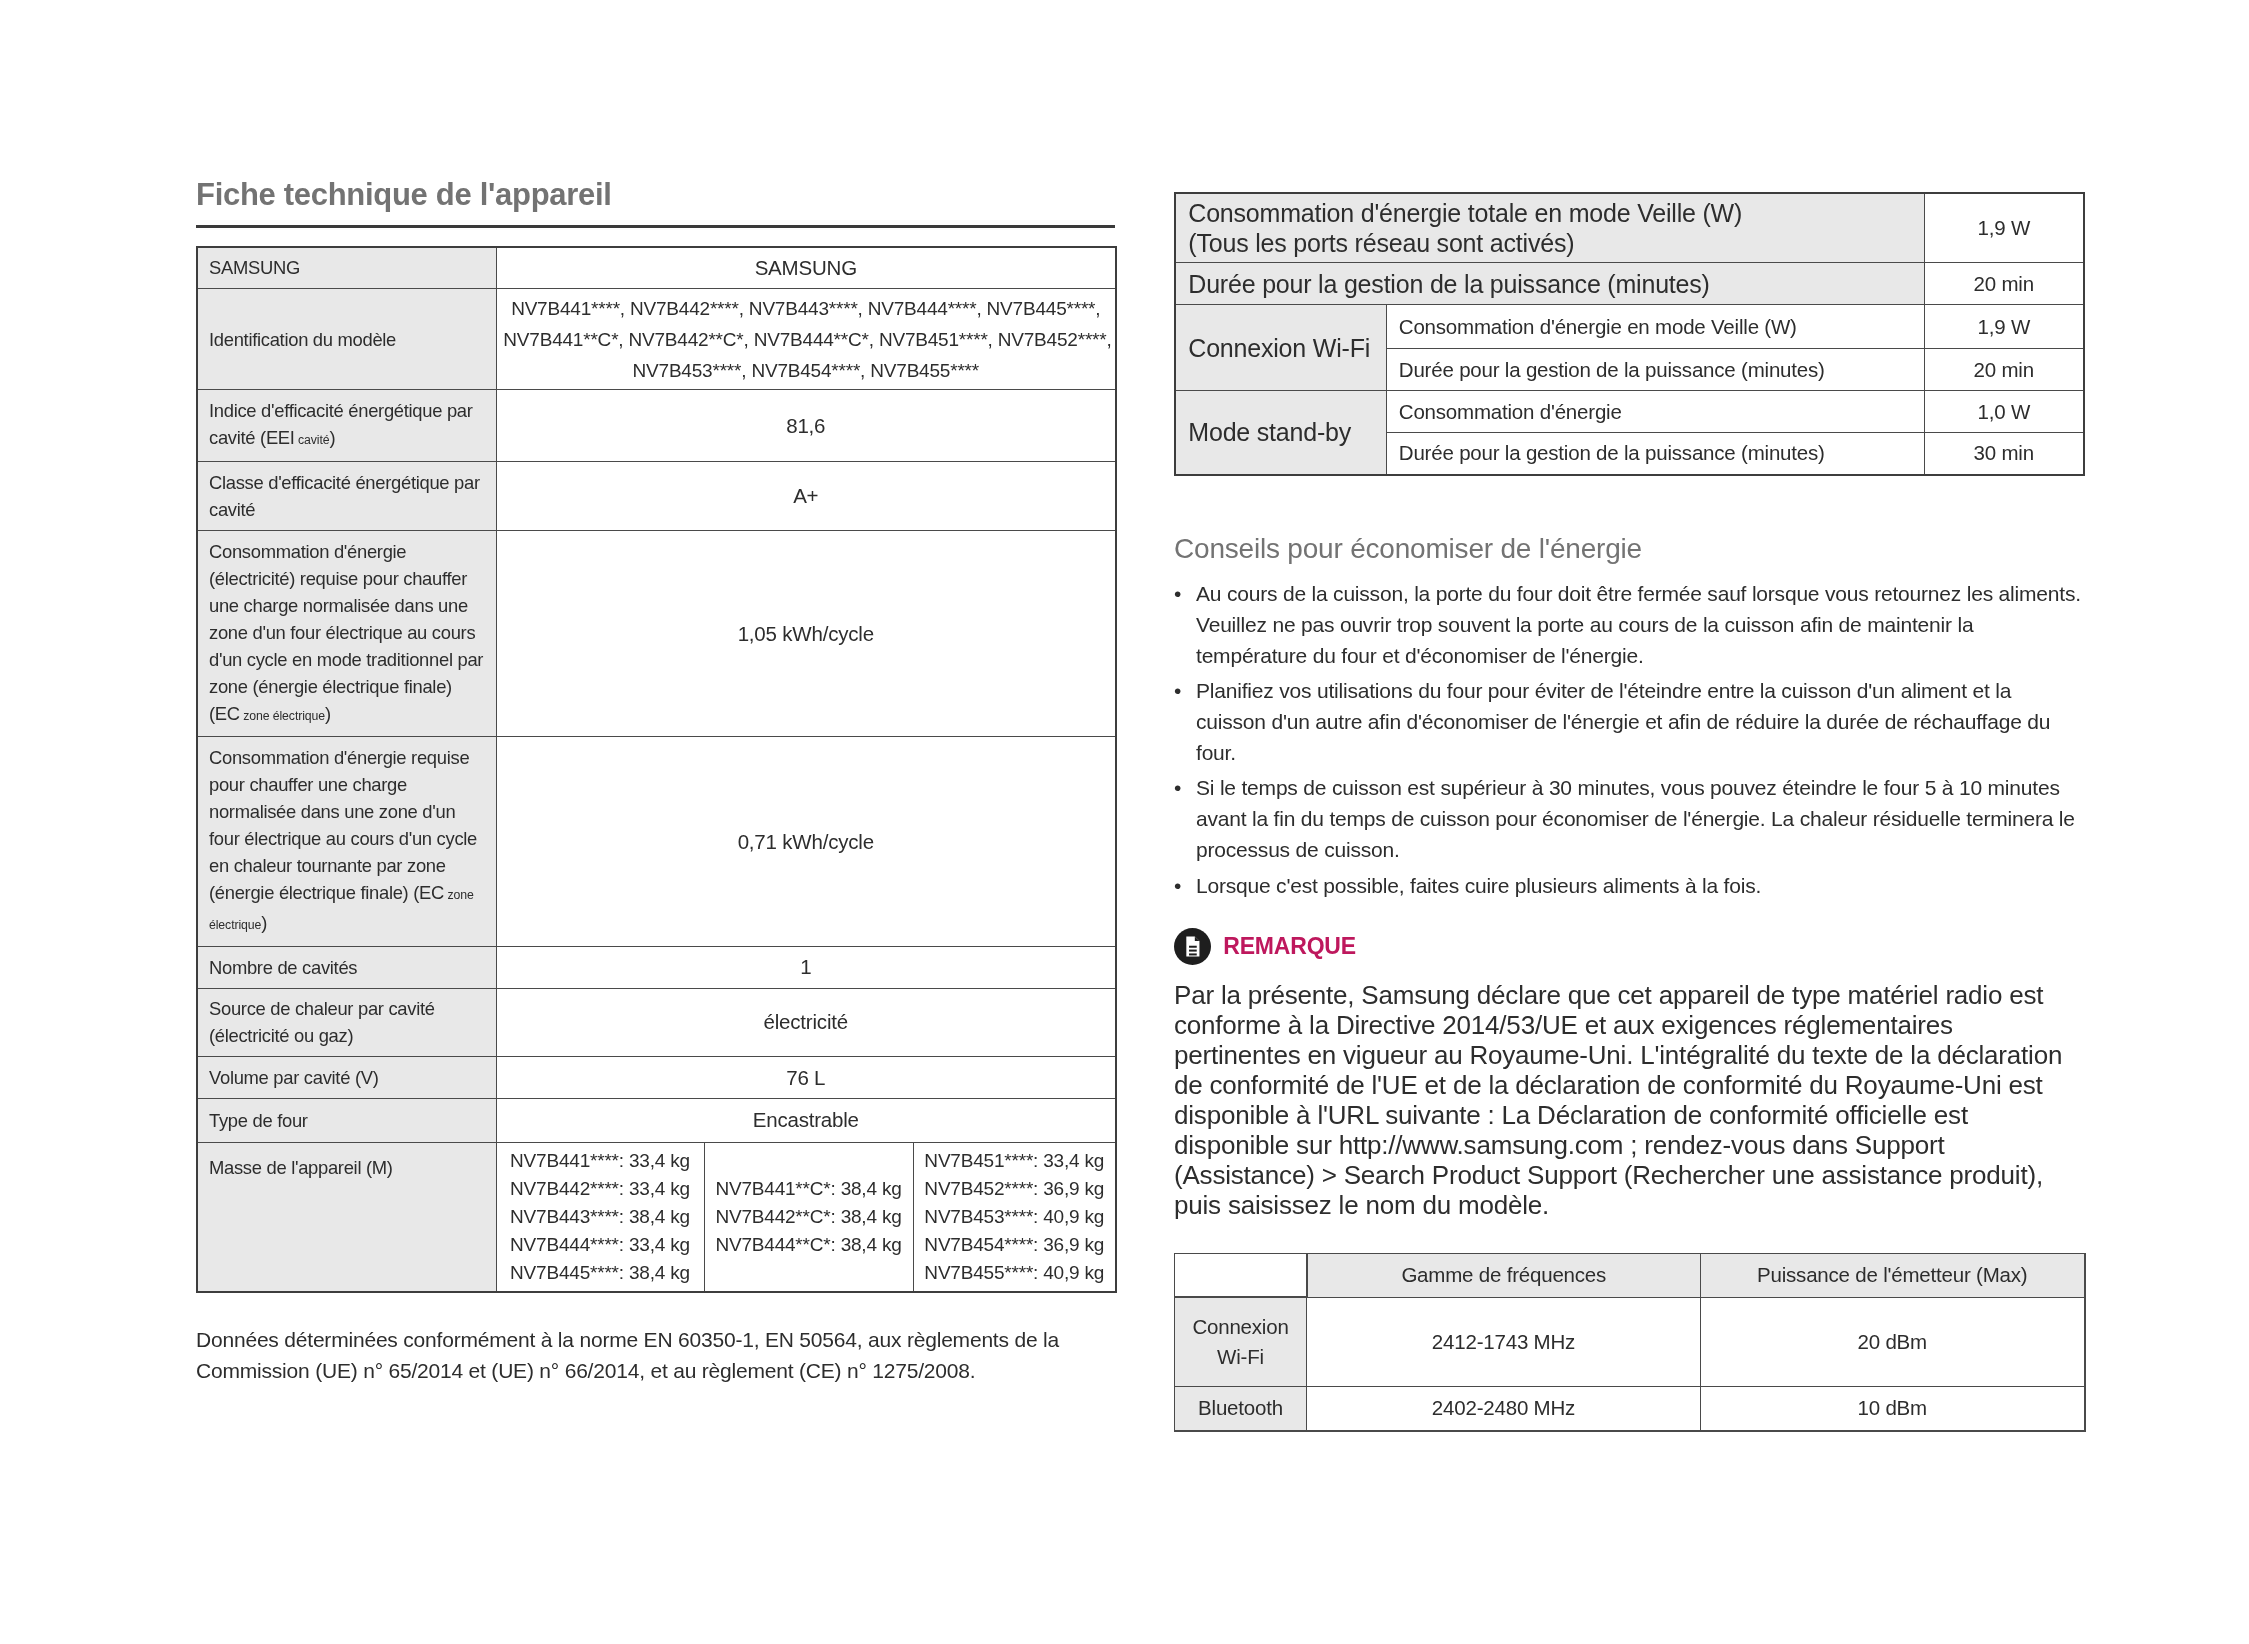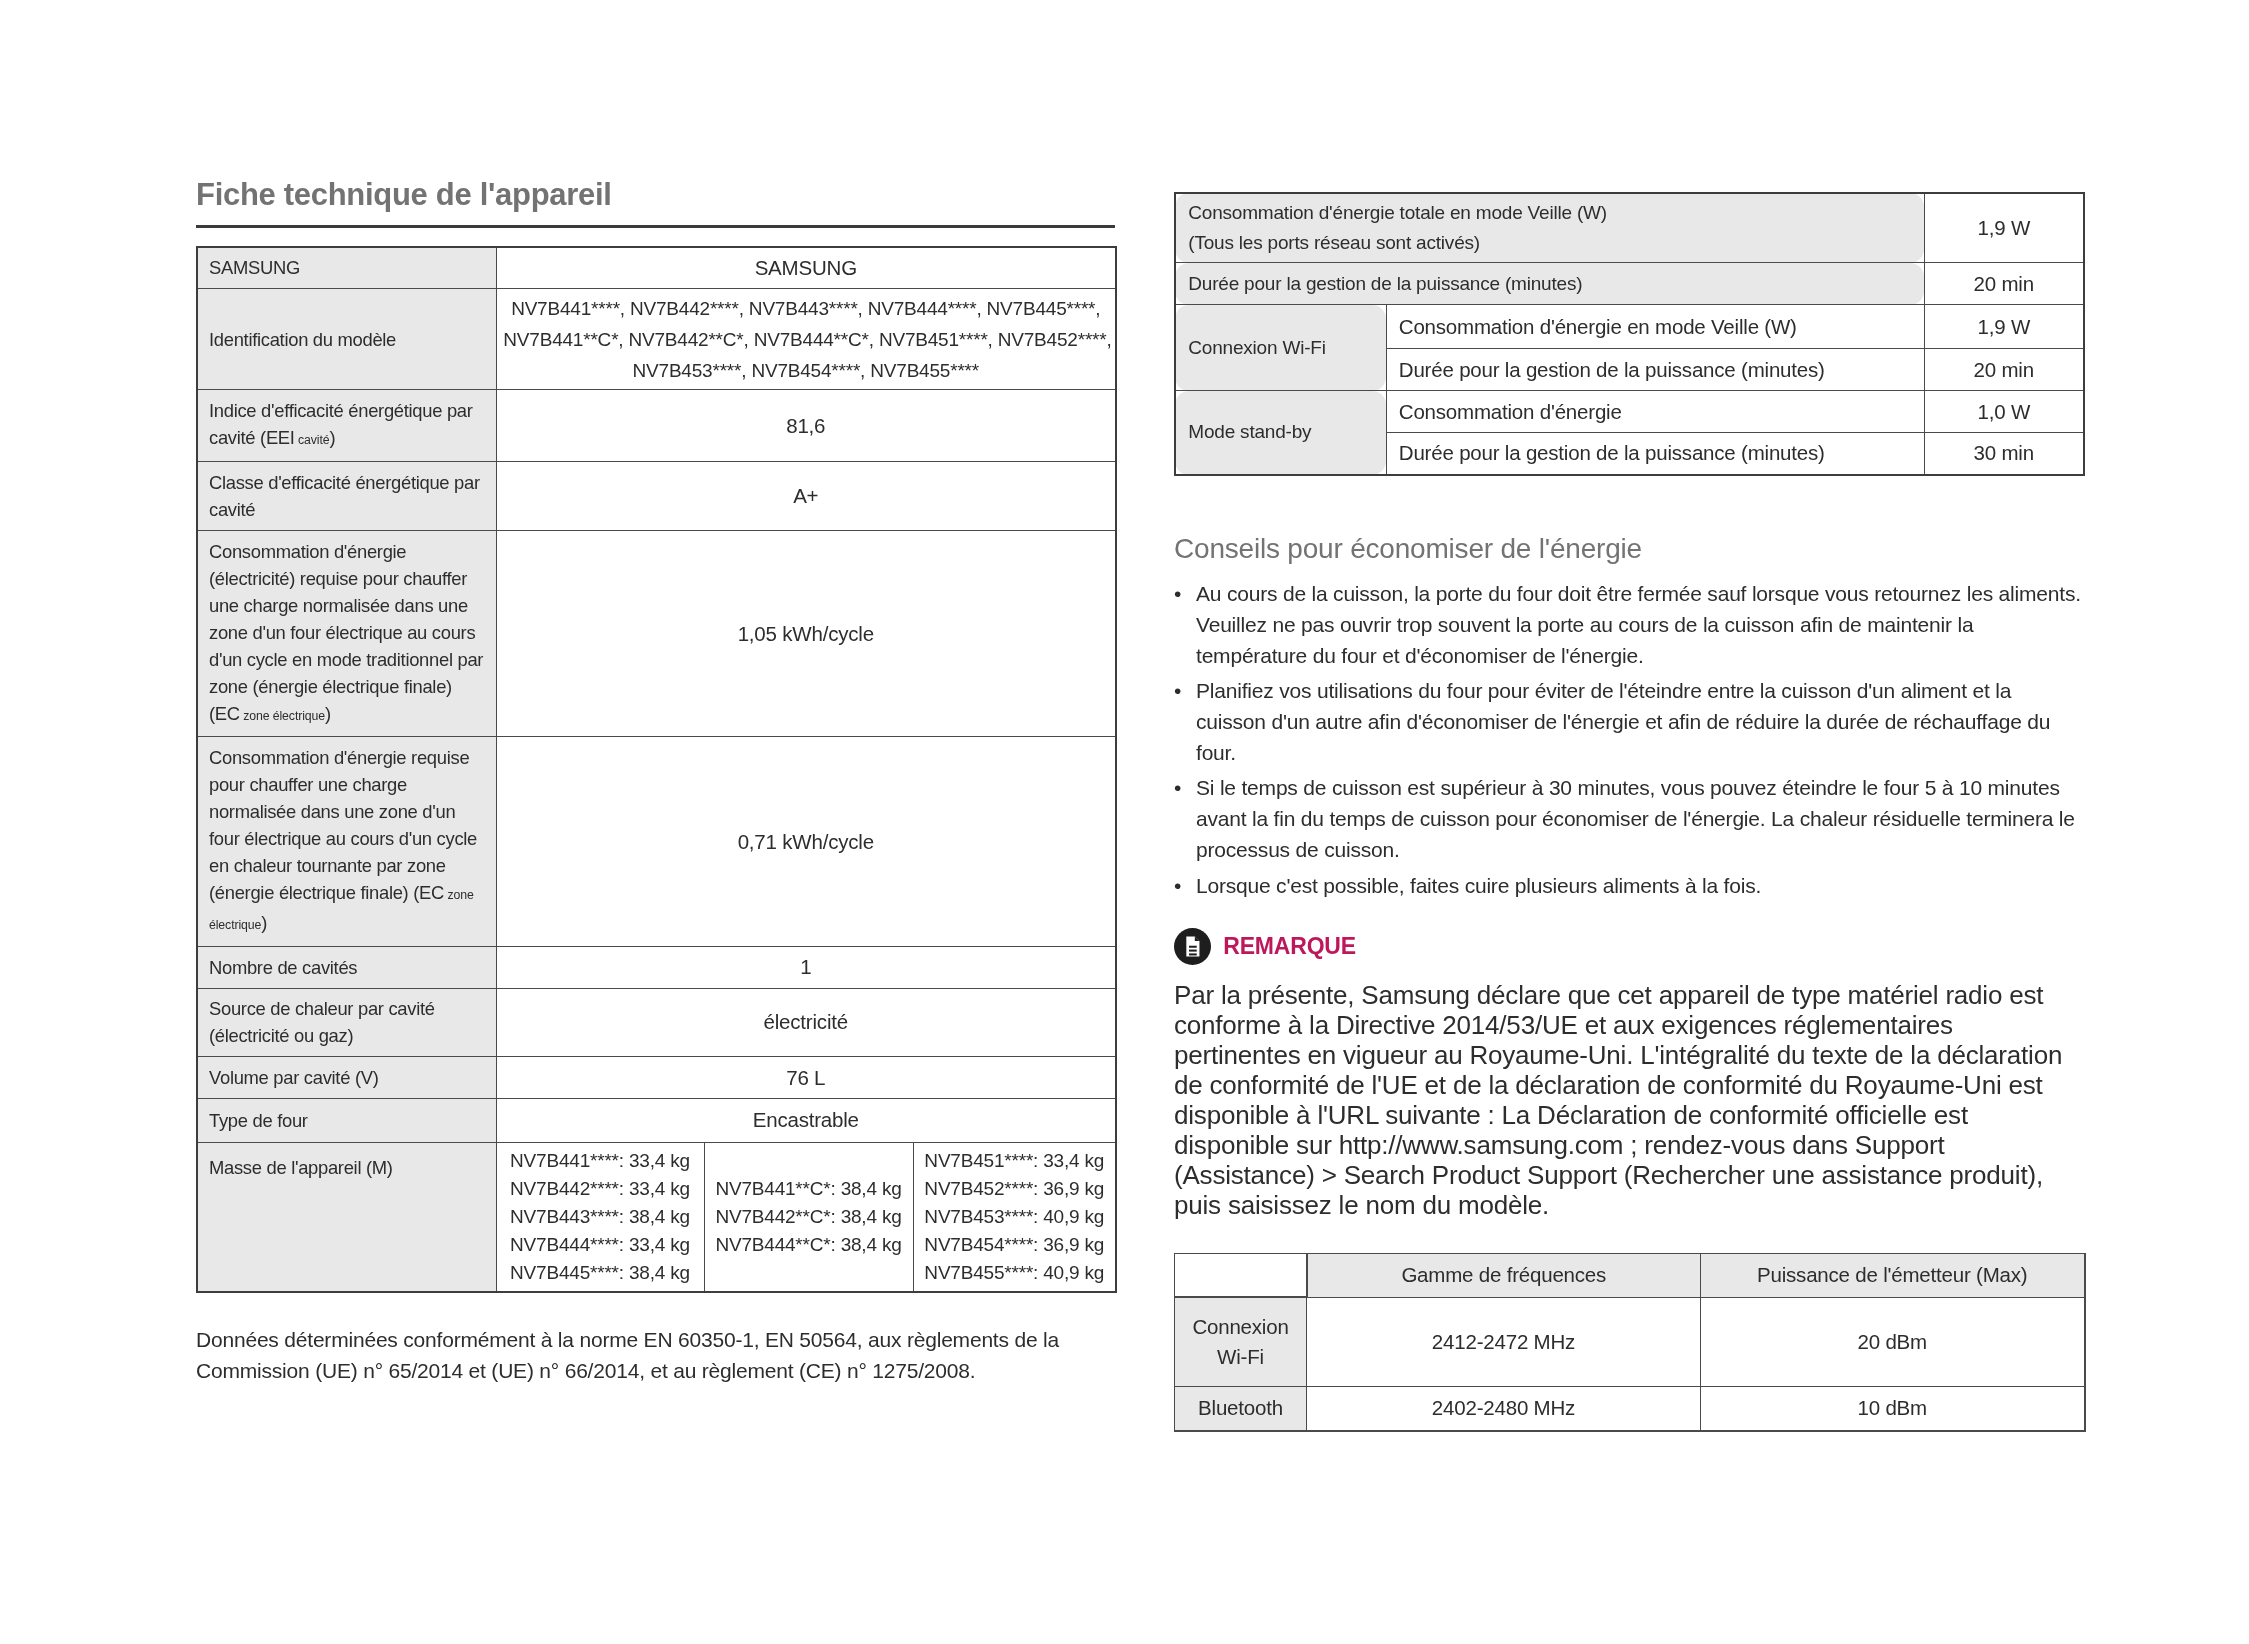--- a/index.html
+++ b/index.html
@@ -27,21 +27,21 @@
   td.val{text-align:center;vertical-align:middle;font-size:20.5px;padding:2.7px 6.8px;}
   .model-line{font-size:19px;line-height:31px;white-space:nowrap;}
   td.mass-col{font-size:19px;line-height:28px;text-align:center;vertical-align:middle;padding:4.1px 2.7px;}
   .mass-line{white-space:nowrap;}
   td.lab.top{vertical-align:top;padding-top:11px;}
   .sub{font-size:12.3px;margin-left:3.4px;letter-spacing:-0.1px;}
   .footnote{margin-top:31px;font-size:21px;line-height:31px;}
 
   table.standby{width:910px;margin-top:192px;border:2px solid #3d3d3d;}
   table.standby td{border:1.4px solid #4a4a4a;overflow:hidden;}
-  td.s-lab{background:#e8e8e8;font-size:19px;padding:4.1px 12.3px;vertical-align:middle;line-height:30px;border-radius:14px;}
+  td.s-lab{background:#e8e8e8;font-size:25px;padding:4.1px 12.3px;vertical-align:middle;line-height:30px;}
   td.s-desc{font-size:20.5px;padding:4.1px 12.3px;vertical-align:middle;background:#fff;}
   td.s-val{font-size:20.5px;text-align:center;vertical-align:middle;background:#fff;}
 
   .tips-h{margin-top:57px;font-size:28px;color:#737373;}
   .tips{margin-top:12.3px;}
   .tip{display:flex;font-size:21px;line-height:31px;margin-top:4.1px;}
   .tip .dot{width:22px;flex:none;}
   .tip .txt{flex:1;}
 
   .remark-h{margin-top:27px;display:flex;align-items:center;gap:12.3px;}
@@ -232,21 +232,21 @@
           <col style="width:384px">
         </colgroup>
       <tbody>
           <tr style="height:44px">
         <td class="ghost"></td>
         <td class="r-head first">Gamme de fréquences</td>
         <td class="r-head last">Puissance de l'émetteur (Max)</td>
       </tr>
       <tr style="height:89px">
         <td class="r-lab top3">Connexion Wi-Fi</td>
-        <td class="r-cell">2412-2472 MHz</td>
+        <td class="r-cell">2412-1743 MHz</td>
         <td class="r-cell last">20 dBm</td>
       </tr>
       <tr style="height:45px" class="r-bottom">
         <td class="r-lab">Bluetooth</td>
         <td class="r-cell">2402-2480 MHz</td>
         <td class="r-cell last">10 dBm</td>
       </tr>
     </tbody>
       </table>
 

